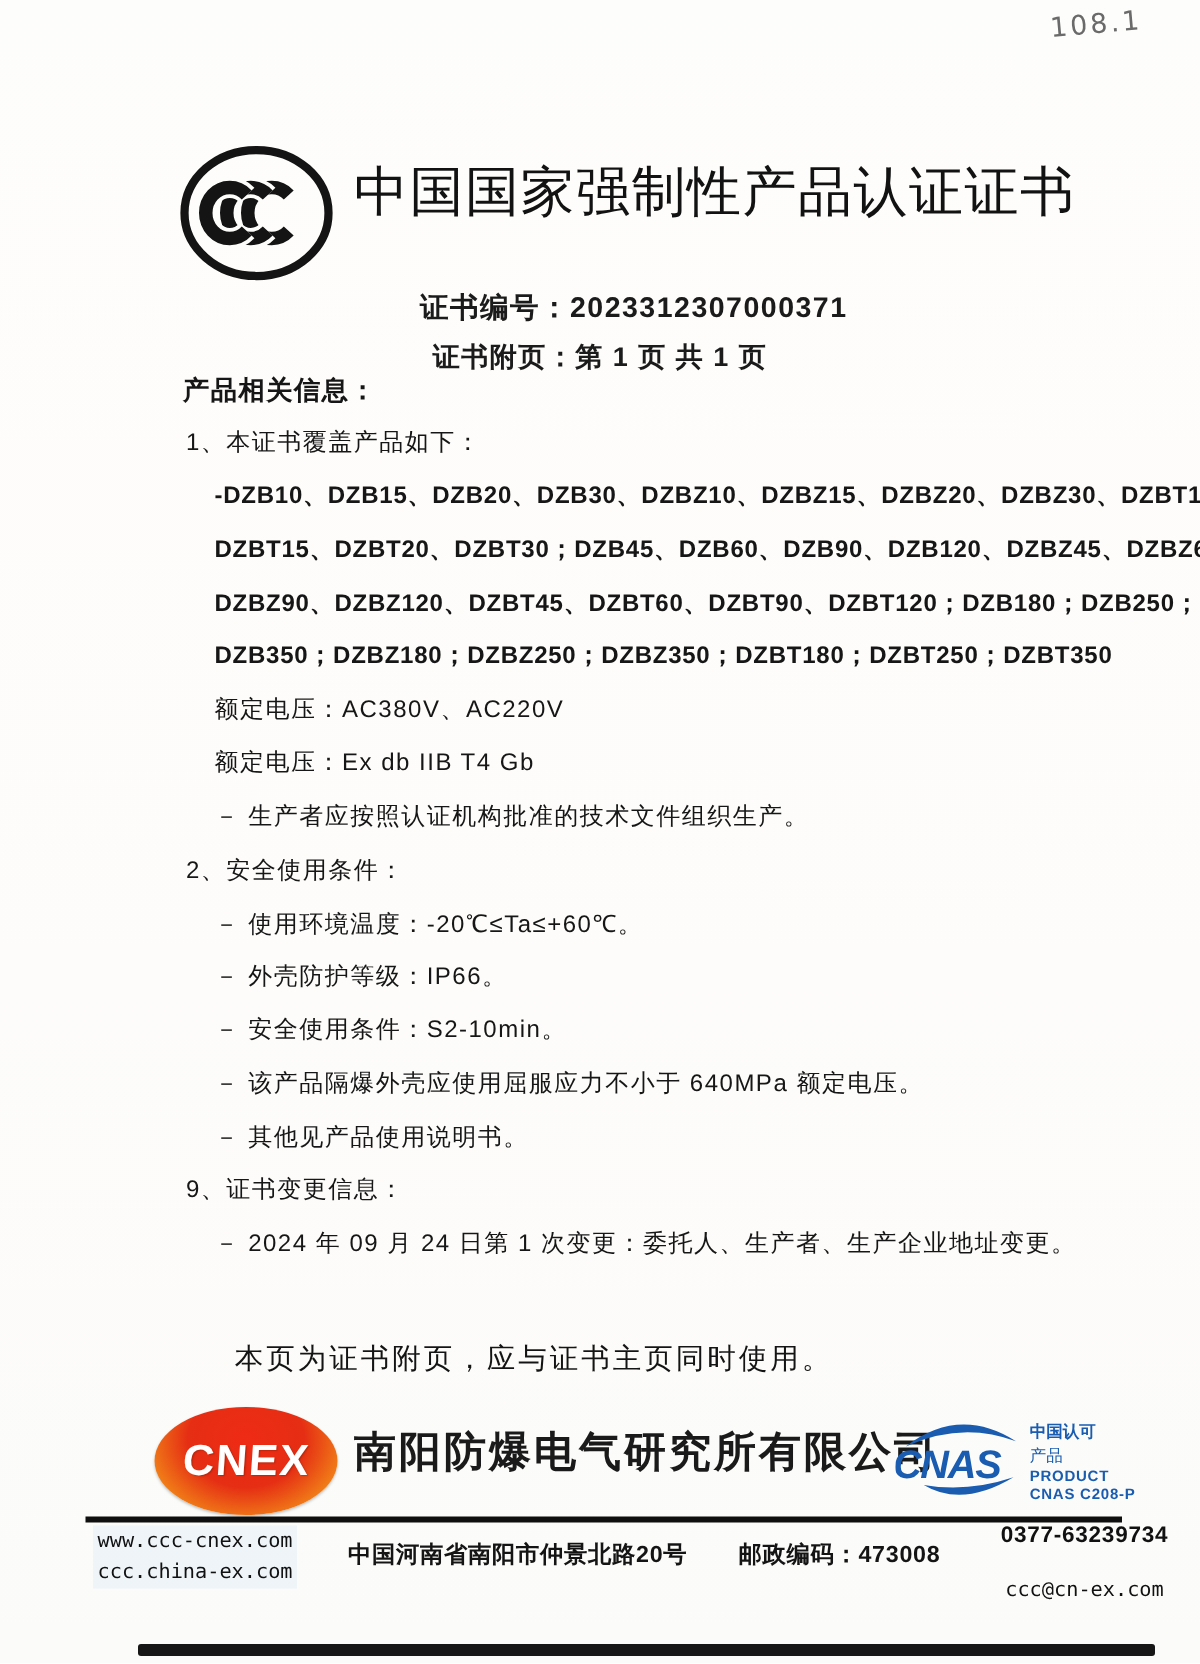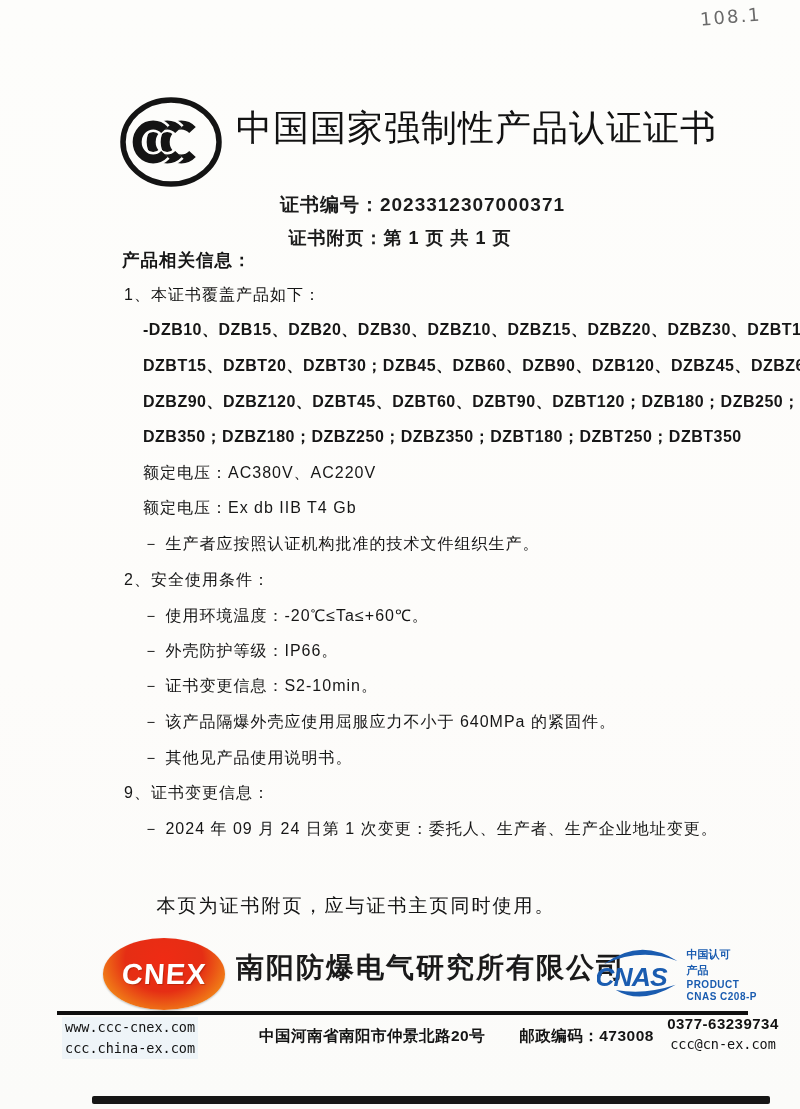--- a/index.html
+++ b/index.html
@@ -41,34 +41,34 @@
   .cnex-text { color:#ffffff; font-weight:700; font-size:29px; letter-spacing:1px;
                font-family:"Liberation Sans", sans-serif; transform:skewX(-4deg);
                text-shadow:1px 1px 1px rgba(120,30,0,0.4); }
   .company-name { position:absolute; left:236px; top:949px; width:340px; font-size:28px; font-weight:700;
                   letter-spacing:2px; color:#1a1a1a; white-space:nowrap; }
   .cnas-block { position:absolute; left:597px; top:938px; width:160px; height:72px; display:flex; }
   .cnas-svg { width:96px; height:68px; }
   .cnas-side { display:flex; flex-direction:column; justify-content:center; gap:1px; margin-left:4px; }
   .cnas-side div { color:#1a5cb0; white-space:nowrap; }
   .cnas-zh1 { font-size:11px; font-weight:700; }
-  .cnas-zh2 { font-size:11px; font-weight:700; }
+  .cnas-zh2 { font-size:11px; font-weight:400; }
   .cnas-en1 { font-size:10px; font-weight:700; letter-spacing:0.5px; }
   .cnas-en2 { font-size:10px; font-weight:700; letter-spacing:0.5px; }
 
   
   .footer-rule { position:absolute; left:57px; top:1011px; width:691px; height:3.5px; background:#0f0f0f; }
   .f-left { position:absolute; left:62px; top:1017px; font-family:"DejaVu Sans Mono", monospace;
             font-size:13.5px; line-height:21px; color:#111; background:rgba(215,233,246,0.35); padding:0 3px; }
   .f-center { position:absolute; left:232px; top:1026px; font-size:15.5px; font-weight:700;
-              letter-spacing:0.5px; color:#141414; white-space:nowrap;margin-left:27px; }
+              letter-spacing:0.5px; color:#141414; white-space:nowrap; }
   .f-center .gap { display:inline-block; width:34px; }
   .f-right { position:absolute; left:648px; top:1015px; width:150px; text-align:center; color:#111; }
   .f-phone { font-size:15px; font-weight:600; letter-spacing:0.5px; }
-  .f-email { font-size:13.5px; font-family:"DejaVu Sans Mono", monospace; margin-top:4px; }
+  .f-email { font-size:13.5px; font-family:"DejaVu Sans Mono", monospace; margin-top:20px; }
 
   
   .scan-bar { position:absolute; left:92px; top:1096px; width:678px; height:8px; background:#161616;
               border-radius:2px; filter:blur(0.4px); }
 </style>
 </head>
 <body>
 
 <div class="page">
 
@@ -97,22 +97,22 @@
     <div class="line l-sub l-code">-DZB10、DZB15、DZB20、DZB30、DZBZ10、DZBZ15、DZBZ20、DZBZ30、DZBT10、</div>
     <div class="line l-sub l-code">DZBT15、DZBT20、DZBT30；DZB45、DZB60、DZB90、DZB120、DZBZ45、DZBZ60、</div>
     <div class="line l-sub l-code">DZBZ90、DZBZ120、DZBT45、DZBT60、DZBT90、DZBT120；DZB180；DZB250；</div>
     <div class="line l-sub l-code">DZB350；DZBZ180；DZBZ250；DZBZ350；DZBT180；DZBT250；DZBT350</div>
     <div class="line l-sub">额定电压：AC380V、AC220V</div>
     <div class="line l-sub">额定电压：Ex db IIB T4 Gb</div>
     <div class="line l-sub">－ 生产者应按照认证机构批准的技术文件组织生产。</div>
     <div class="line l-item">2、安全使用条件：</div>
     <div class="line l-sub">－ 使用环境温度：-20℃≤Ta≤+60℃。</div>
     <div class="line l-sub">－ 外壳防护等级：IP66。</div>
-    <div class="line l-sub">－ 证书变更信息：S2-10min。</div>
-    <div class="line l-sub">－ 该产品隔爆外壳应使用屈服应力不小于 640MPa 的紧固件。</div>
+    <div class="line l-sub">－ 安全使用条件：S2-10min。</div>
+    <div class="line l-sub">－ 该产品隔爆外壳应使用屈服应力不小于 640MPa 额定电压。</div>
     <div class="line l-sub">－ 其他见产品使用说明书。</div>
     <div class="line l-item">9、证书变更信息：</div>
     <div class="line l-sub">－ 2024 年 09 月 24 日第 1 次变更：委托人、生产者、生产企业地址变更。</div>
   </div>
 
   <div class="page-note">本页为证书附页，应与证书主页同时使用。</div>
 
   <div class="cnex-logo">
     <span class="cnex-text">CNEX</span>
   </div>

